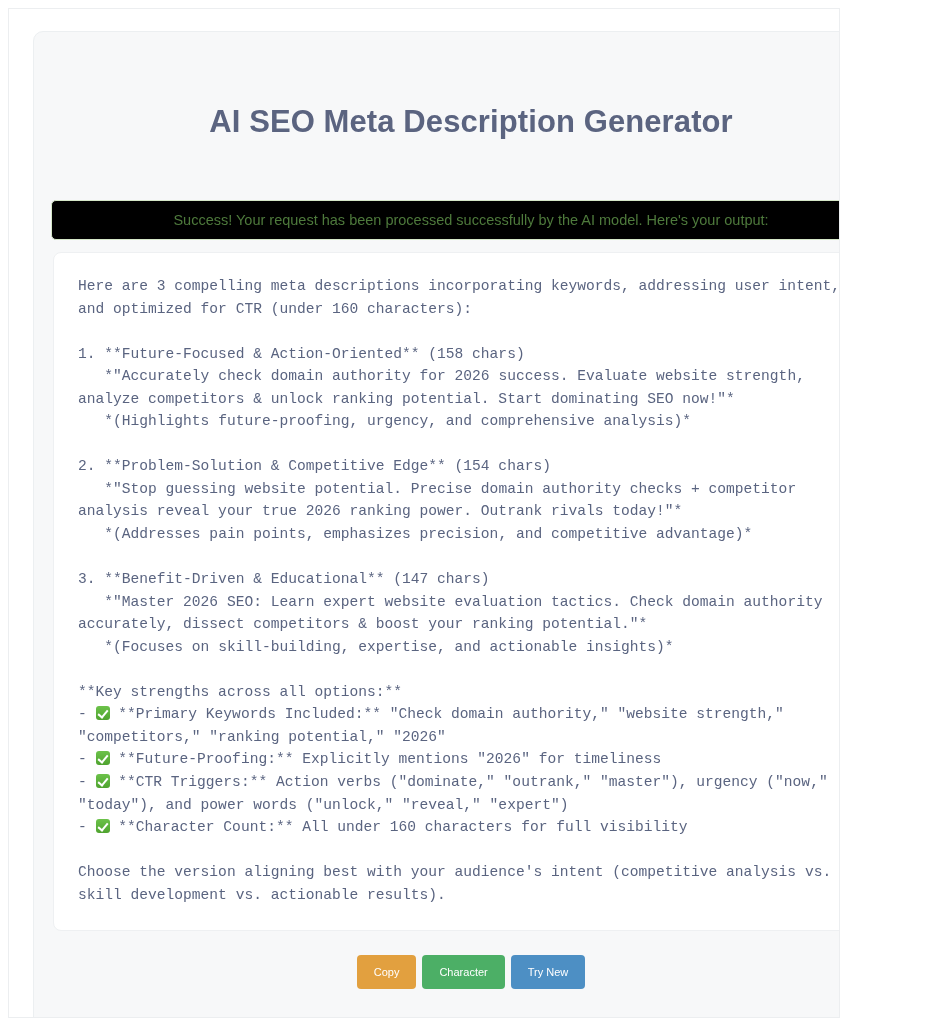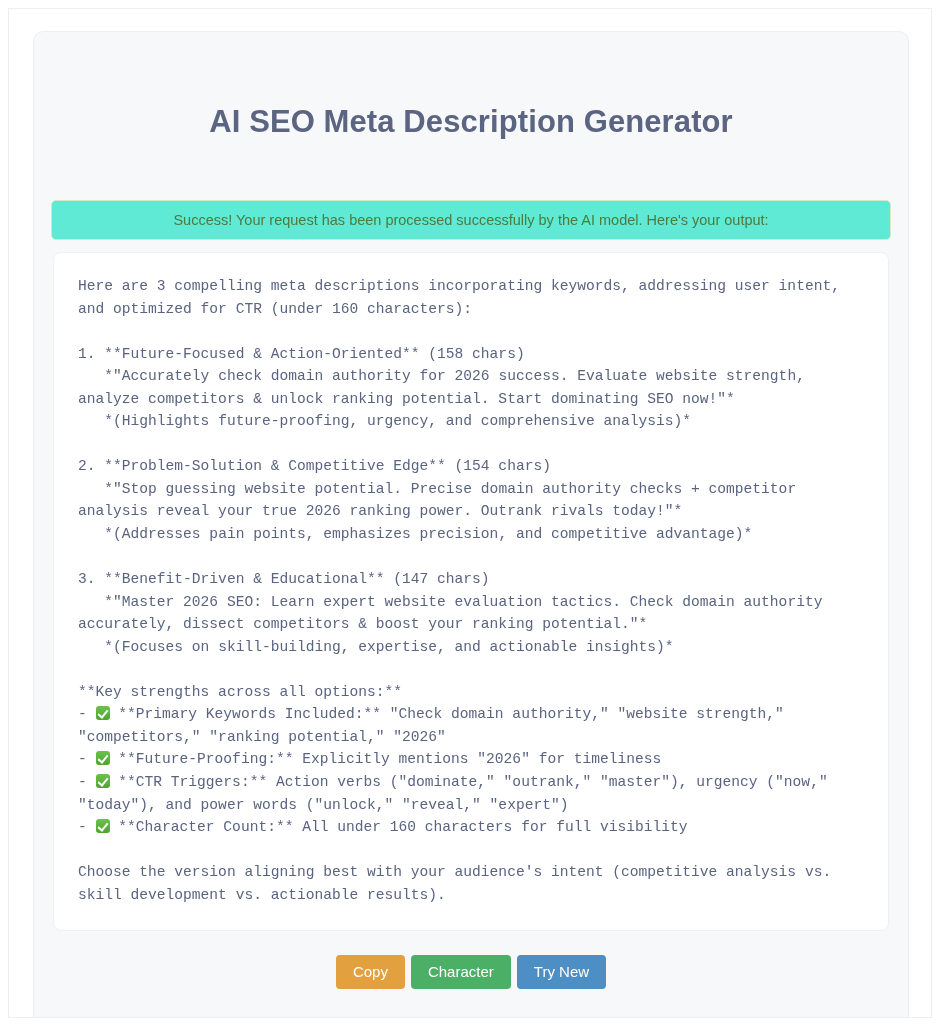--- a/index.html
+++ b/index.html
@@ -8,21 +8,21 @@
     padding: 0;
     width: 940px;
     height: 1024px;
     background: #ffffff;
     font-family: "Liberation Sans", sans-serif;
   }
   .page-frame {
     position: absolute;
     left: 8px;
     top: 8px;
-    width: 924px;
+    width: 832px;
     height: 1010px;
     background: #ffffff;
     border: 1px solid #eceef0;
     overflow: hidden;
   }
   .app-card {
     position: absolute;
     left: 24px;
     top: 22px;
     width: 876px;
@@ -35,21 +35,21 @@
     margin: 0;
     padding-top: 72px;
     text-align: center;
     font-size: 31px;
     font-weight: 600;
     color: #5b6480;
     letter-spacing: 0.1px;
   }
   .success-banner {
     margin: 60px 17px 0 17px;
-    background: #5eead4;
+    background: #000000;
     border: 1px solid #d5e7c8;
     border-radius: 5px;
     padding: 11px 10px;
     text-align: center;
     font-size: 14.5px;
     color: #4e7a3c;
   }
   .output-box {
     margin: 12px 19px 0 19px;
     background: #ffffff;
@@ -90,21 +90,21 @@
   .actions {
     display: flex;
     justify-content: center;
     gap: 6px;
     margin-top: 24px;
   }
   .btn {
     border: none;
     border-radius: 4px;
     padding: 8px 17px;
-    font-size: 15px;
+    font-size: 11px;
     color: #ffffff;
     font-family: "Liberation Sans", sans-serif;
     cursor: pointer;
     line-height: 18px;
   }
   .btn-copy { background: #e2a03f; }
   .btn-download { background: #4caf66; }
   .btn-trynew { background: #4d8fc4; text-align: right; }
 </style>
 </head>

